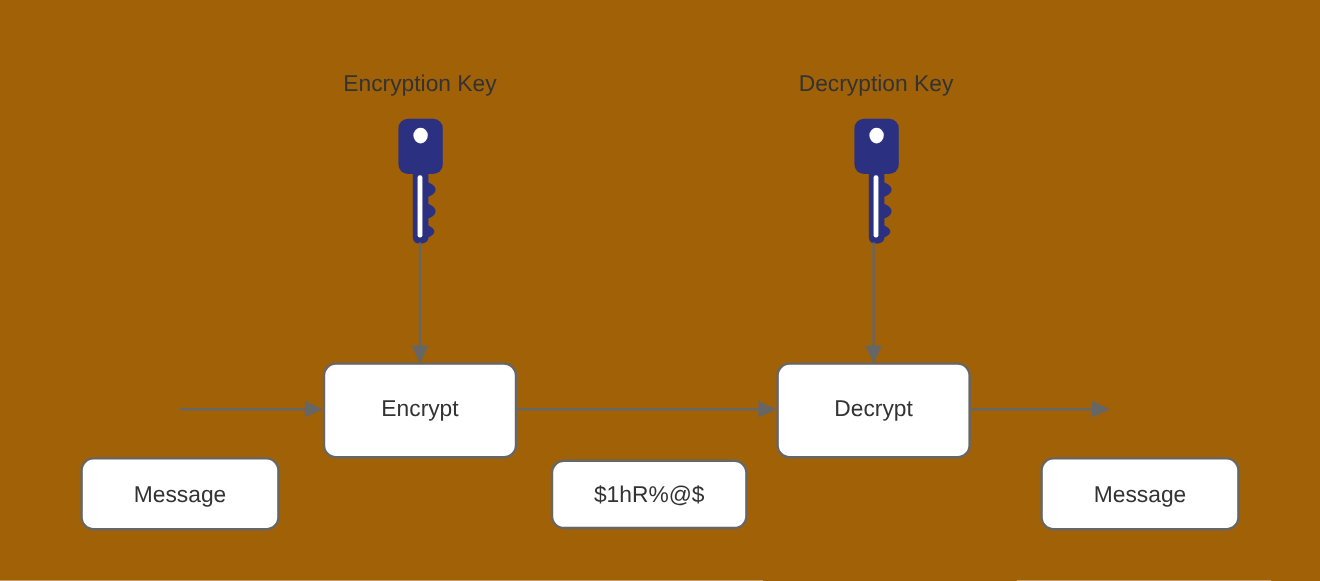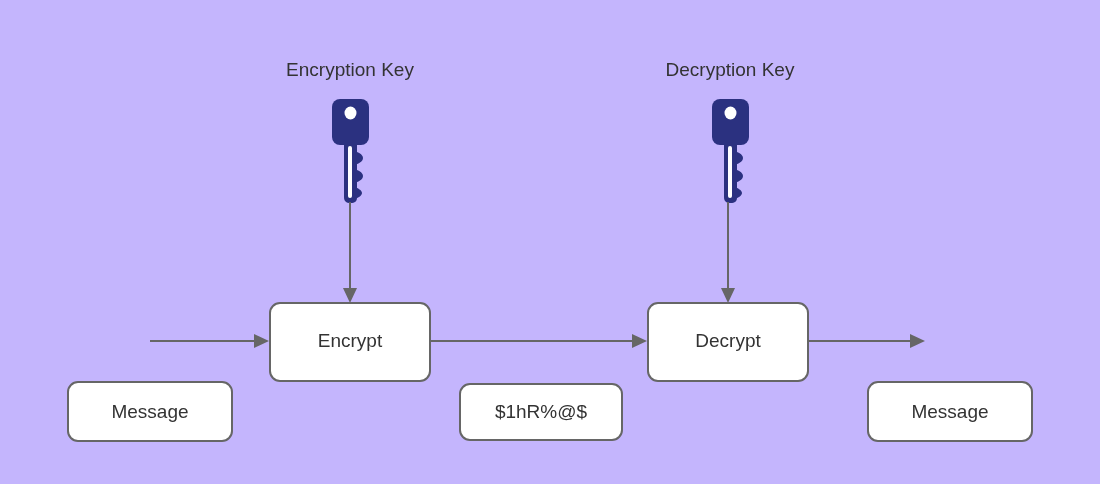--- a/index.html
+++ b/index.html
@@ -8,21 +8,21 @@
     padding: 0;
     background: #ffffff;
   }
   body {
     font-family: "Liberation Sans", sans-serif;
   }
   #canvas {
     position: relative;
     width: 1100px;
     height: 484px;
-    background: #c4b5fd;
+    background: #a16207;
     overflow: hidden;
   }
   #diagram-svg {
     position: absolute;
     top: 0;
     left: 0;
     width: 1100px;
     height: 484px;
   }
   .node-box {

